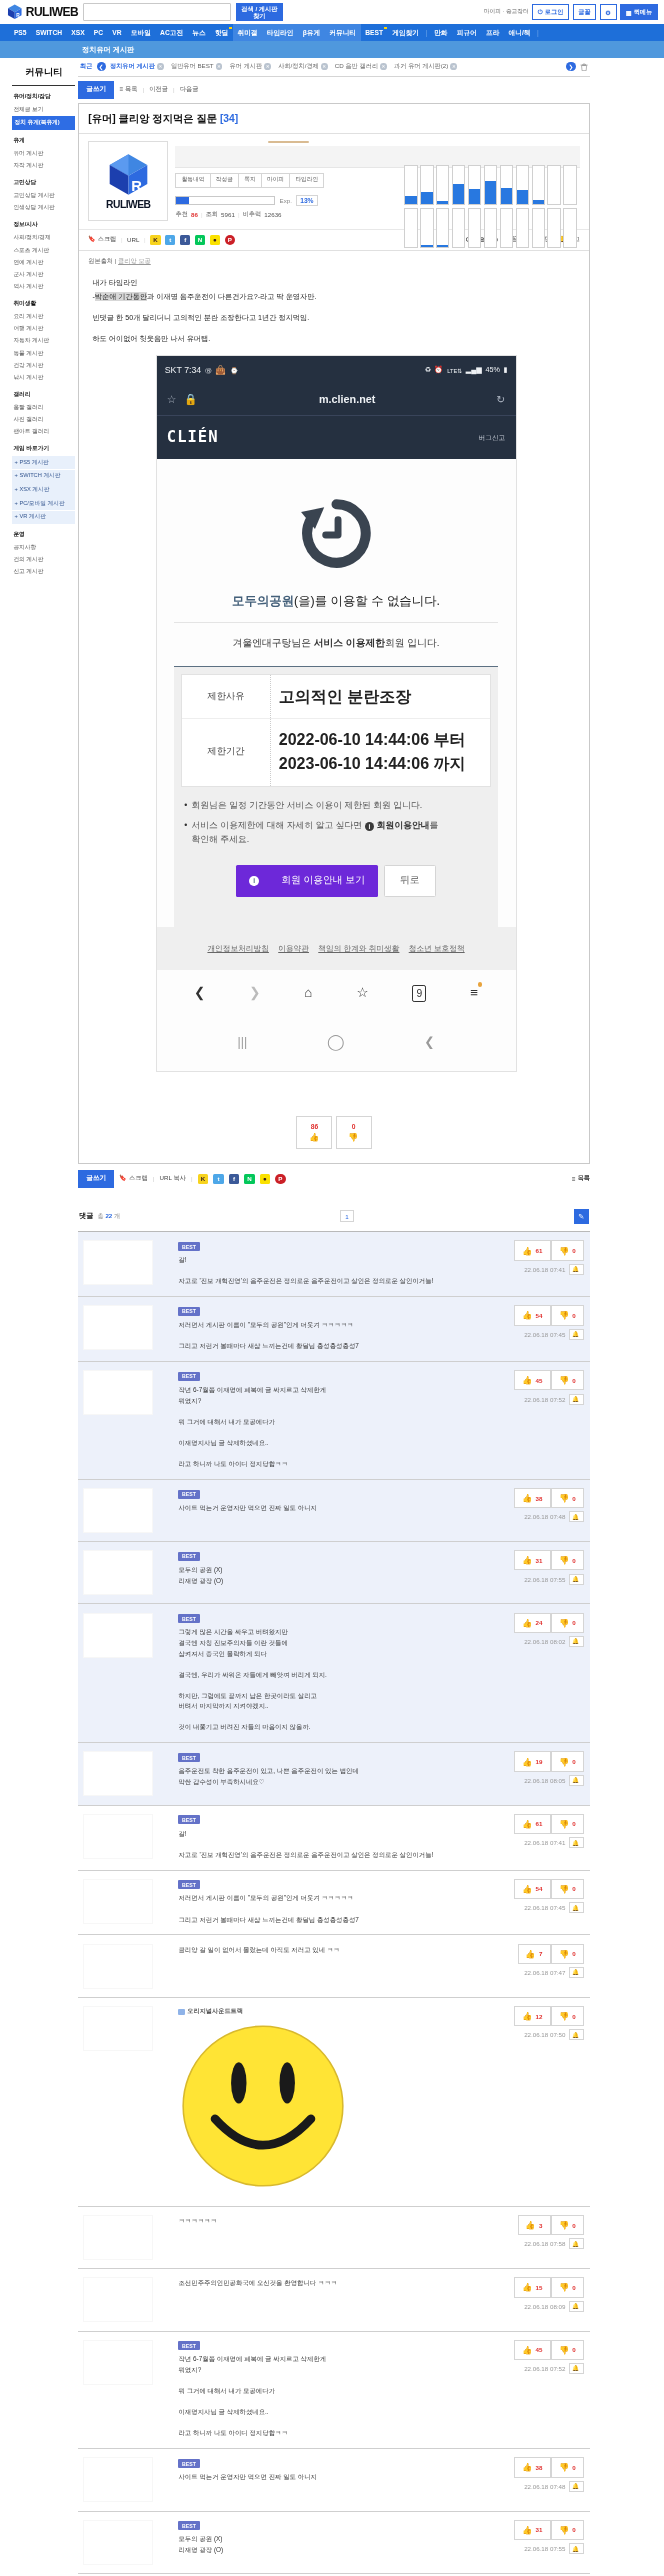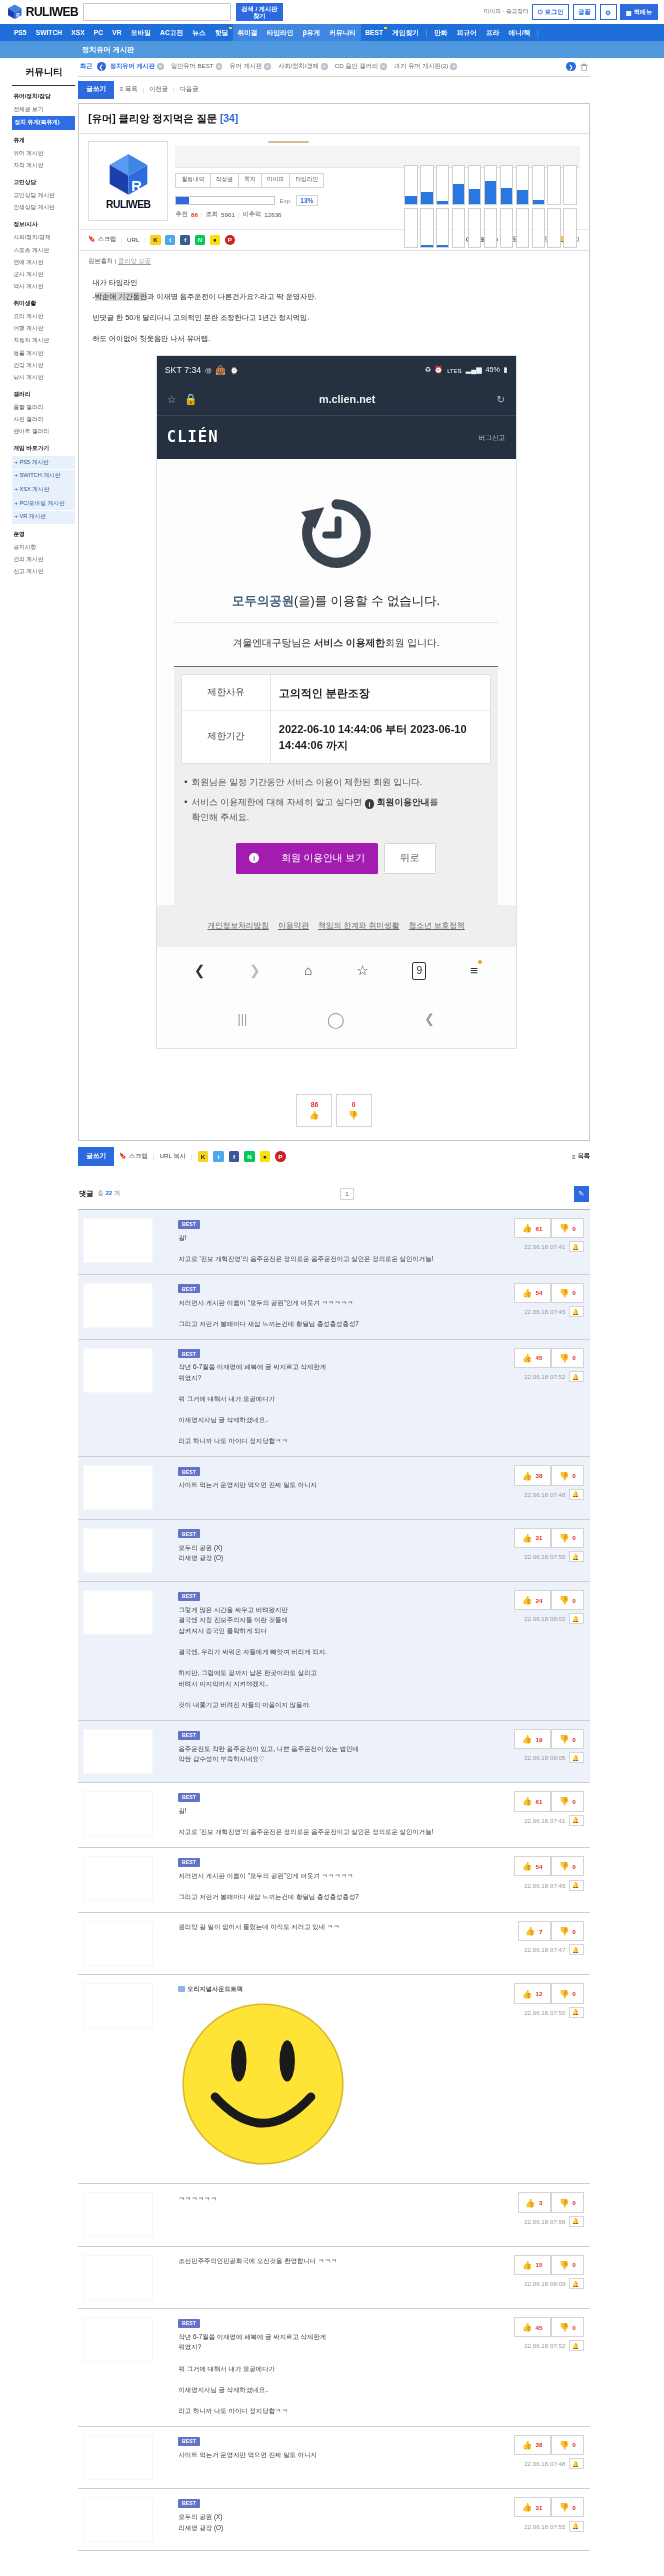--- a/index.html
+++ b/index.html
@@ -112,28 +112,28 @@
   .ph-icon{display:flex;justify-content:center;padding:20.6px 0 15.5px;}
   .ph-h1{text-align:center;font-size:12.4px;color:#222;padding:4.1px 0 11.3px;border-bottom:0.5px solid #e4e4e4;}
   .ph-h1 b{color:#44607a;}
   .ph-sub{text-align:center;font-size:9.8px;color:#333;padding:13.4px 0 15.5px;}
   .ph-panel{border-top:1.5px solid #5c7082;background:#efefef;padding:7.2px 7.2px 13.4px;}
   .ph-table{background:#fff;border:0.5px solid #e2e2e2;}
   .ph-tr{display:flex;border-bottom:0.5px solid #eee;}
   .ph-tr:last-child{border-bottom:none;}
   .ph-th{width:77px;padding:9.3px 5.2px;text-align:center;font-size:9.3px;color:#444;
       border-right:0.5px dotted #ccc;display:flex;align-items:center;justify-content:center;}
-  .ph-td{flex:1;padding:9.3px 8.2px;font-size:11px;font-weight:bold;color:#222;line-height:1.5;}
+  .ph-td{flex:1;padding:9.3px 8.2px;font-size:16px;font-weight:bold;color:#222;line-height:1.5;}
   .ph-bullets{padding:11.3px 3.1px 0;font-size:8.8px;color:#555;line-height:1.65;}
   .ph-bullets .b{display:flex;gap:4.1px;margin-bottom:5.2px;}
   .ph-bullets .d{color:#333;}
   .ico-i{display:inline-flex;width:9.8px;height:9.8px;border-radius:50%;background:#3a3a3a;color:#fff;
       font-size:6.7px;align-items:center;justify-content:center;font-weight:bold;vertical-align:-1.5px;}
   .ph-btns{display:flex;justify-content:center;gap:5.2px;padding:13.4px 0 17.5px;background:#efefef;}
-  .btn-slate{background:#a21caf;color:#fff;font-size:9.8px;border:none;padding:8.2px 13.4px;
+  .btn-slate{background:#6d28d9;color:#fff;font-size:9.8px;border:none;padding:8.2px 13.4px;
       border-radius:1.5px;display:flex;gap:22px;align-items:center;cursor:pointer;}
   .btn-back{background:#fff;border:0.5px solid #d5d5d5;color:#555;font-size:9.8px;padding:8.2px 15.5px;
       border-radius:1.5px;cursor:pointer;}
   .ph-links1{display:flex;justify-content:center;gap:13.4px;padding:20.6px 0 13.4px;font-size:8.8px;color:#555;
       border-top:0.5px solid #e6e6e6;margin-top:14.4px;}
   .ph-links2{background:#efefef;display:flex;justify-content:center;gap:9.3px;padding:15.5px 4.1px;
       font-size:7.7px;color:#666;flex-wrap:wrap;}
   .ph-links2 span{text-decoration:underline;cursor:pointer;}
   .ph-browser{display:flex;justify-content:space-around;align-items:center;padding:13.4px 15.5px;
       background:#fdfdfd;font-size:13.4px;color:#333;}

